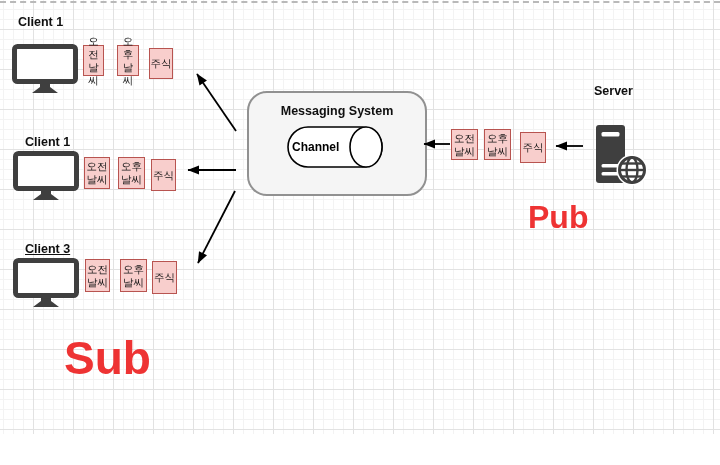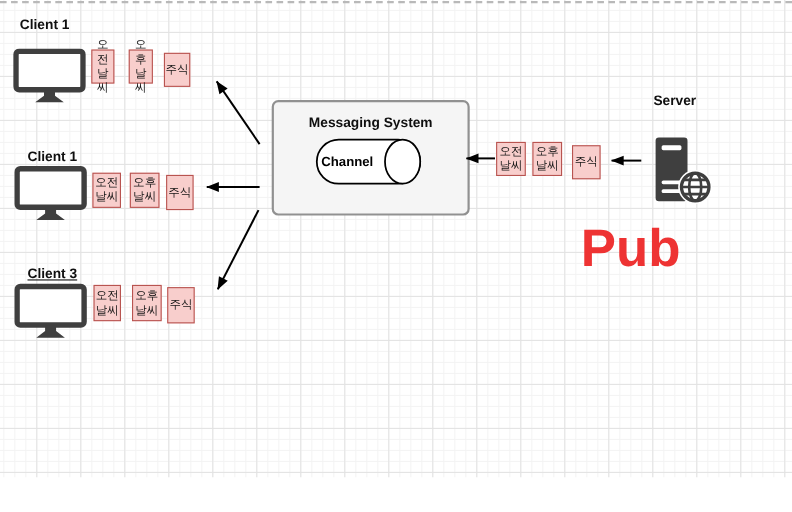--- a/index.html
+++ b/index.html
@@ -42,21 +42,21 @@
   .bigred{
     position:absolute;
     font-weight:bold;font-size:46px;color:#ee3333;
     letter-spacing:0px;white-space:nowrap;
   }
   .msys{
     position:absolute;left:247px;top:91px;width:180px;height:105px;
     box-sizing:border-box;
     background:#f5f5f5;
     border:2px solid #919191;
-    border-radius:6px;
+    border-radius:20px;
     padding-left:25px;
   }
   .msys-title{
     position:absolute;left:0;top:11px;width:100%;
     text-align:center;font-weight:bold;font-size:12.5px;color:#0f0f0f;
   }
   .channel-label{
     position:absolute;left:292px;top:140px;width:58px;
     font-weight:bold;font-size:12px;color:#000;
   }
@@ -103,20 +103,21 @@
     <rect x="2.5" y="2.5" width="61" height="35" rx="3" fill="#ffffff" stroke="#3f3f3f" stroke-width="5"></rect>
     <path d="M28 38 h10 v5 l8 6 H20 l8 -6 z" fill="#3f3f3f"></path>
   </svg>
 
   <div class="msgbox" style="left:85px;top:259px;width:25px;height:33px;">오전
 날씨</div>
   <div class="msgbox" style="left:120px;top:259px;width:27px;height:33px;">오후
 날씨</div>
   <div class="msgbox" style="left:152px;top:261px;width:25px;height:33px;">주식</div>
 
+  <div class="bigred" style="left:64px;top:331px;">Sub</div>
 
   <div class="msys">
     <div class="msys-title">Messaging System</div>
   </div>
 
   <svg class="abs" style="left:286px;top:125px;" width="100" height="44" viewBox="0 0 100 44">
     <rect x="2" y="2" width="94" height="40" rx="20" fill="#ffffff" stroke="#000000" stroke-width="1.6"></rect>
     <ellipse cx="80" cy="22" rx="16" ry="20" fill="#ffffff" stroke="#000000" stroke-width="1.6"></ellipse>
   </svg>
   <div class="channel-label">Channel</div>
@@ -137,21 +138,21 @@
     <g>
       <circle cx="37" cy="46" r="15.5" fill="#ffffff"></circle>
       <circle cx="37" cy="46" r="12.5" fill="#ffffff" stroke="#3f3f3f" stroke-width="3"></circle>
       <ellipse cx="37" cy="46" rx="5.5" ry="12.5" fill="none" stroke="#3f3f3f" stroke-width="2.4"></ellipse>
       <line x1="24.5" y1="46" x2="49.5" y2="46" stroke="#3f3f3f" stroke-width="2.4"></line>
       <line x1="26.5" y1="39.5" x2="47.5" y2="39.5" stroke="#3f3f3f" stroke-width="2.4"></line>
       <line x1="26.5" y1="52.5" x2="47.5" y2="52.5" stroke="#3f3f3f" stroke-width="2.4"></line>
     </g>
   </svg>
 
-  <div class="bigred" style="left:528px;top:199px;font-size:48px;">Pub</div>
+  <div class="bigred" style="left:528px;top:199px;font-size:32px;">Pub</div>
 
   <svg class="arrow-layer" width="720" height="465" viewBox="0 0 720 465">
     <defs>
       <marker id="ah" markerUnits="userSpaceOnUse" markerWidth="13" markerHeight="10" refX="11.5" refY="5" orient="auto">
         <path d="M0.5,0.5 L12,5 L0.5,9.5 Z" fill="#000000"></path>
       </marker>
     </defs>
     <line x1="236" y1="131" x2="197" y2="74" stroke="#000" stroke-width="1.8" marker-end="url(#ah)"></line>
     <line x1="236" y1="170" x2="188" y2="170" stroke="#000" stroke-width="1.8" marker-end="url(#ah)"></line>
     <line x1="235" y1="191" x2="198" y2="263" stroke="#000" stroke-width="1.8" marker-end="url(#ah)"></line>

